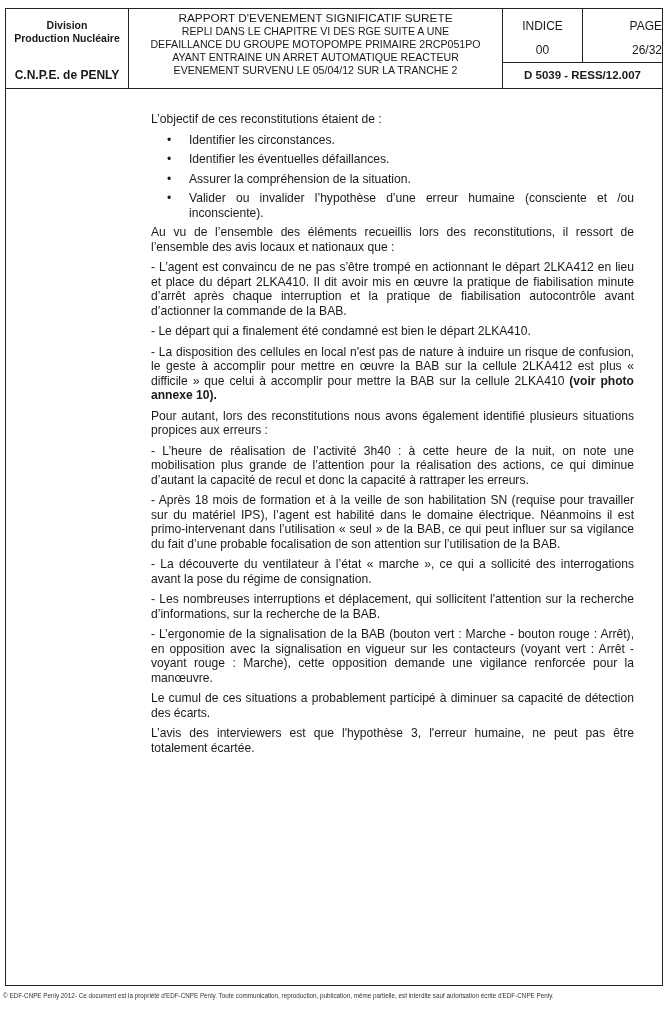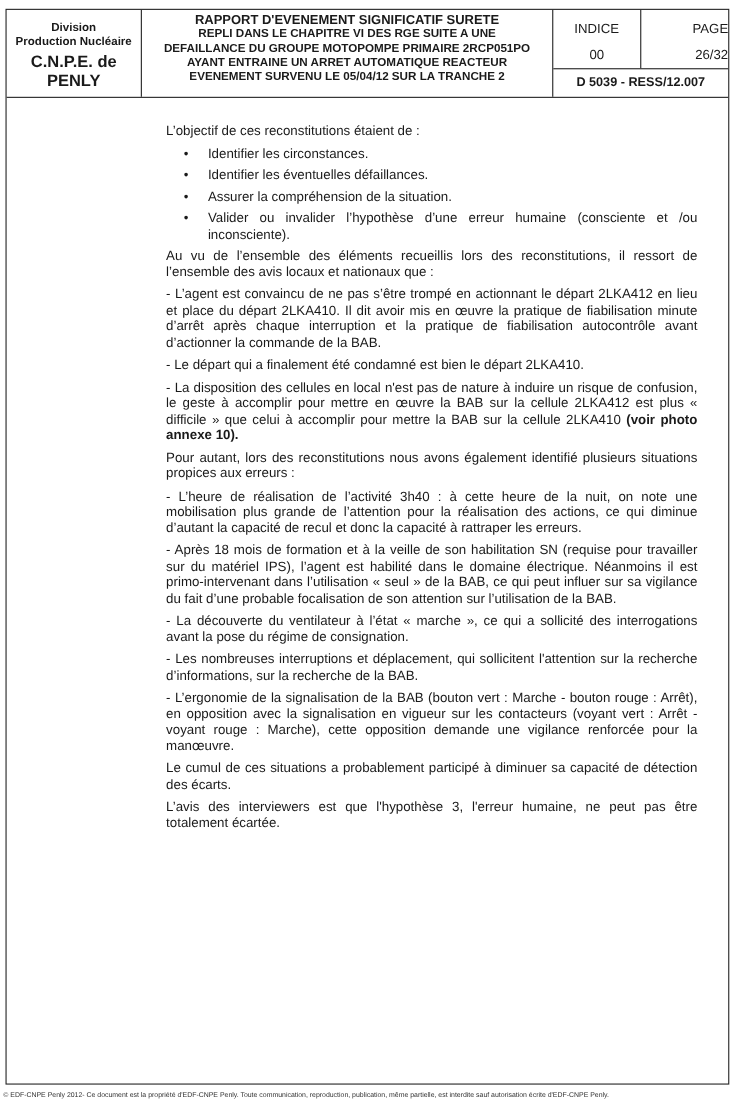--- a/index.html
+++ b/index.html
@@ -6,24 +6,24 @@
   body { width:672px; height:1009px; position:relative; overflow:hidden;
          font-family:"Liberation Sans", sans-serif; color:#1a1a1a; }
   .frame { position:absolute; left:5px; top:8px; width:658px; height:978px;
            border:1.5px solid #222; box-sizing:border-box; }
   .hdr { position:absolute; left:0; top:0; width:100%; height:80px;
          border-bottom:1.5px solid #222; box-sizing:border-box; }
   .c-left { position:absolute; left:0; top:0; width:123px; height:100%;
             border-right:1.2px solid #222; box-sizing:border-box; text-align:center; }
   .c-left .div { font-size:10.5px; font-weight:bold; line-height:13px; margin-top:10px; }
   .c-left .div span { display:block; }
-  .c-left .site { position:absolute; bottom:6px; left:0; right:0; font-size:15px; font-weight:bold; }
+  .c-left .site { position:absolute; bottom:6px; left:0; right:0; font-size:12px; font-weight:bold; }
   .c-mid { position:absolute; left:123px; top:0; width:374px; height:100%;
            border-right:1.2px solid #222; box-sizing:border-box; text-align:center;
-           font-weight:bold; padding-top:3px; }
+           font-weight:normal; padding-top:3px; }
   .c-mid .t1 { font-size:11.8px; line-height:13px; }
   .c-mid .t2 { font-size:10.6px; line-height:13px; }
   .c-right { position:absolute; left:497px; top:0; right:0; height:100%; }
   .r-top { position:absolute; left:0; right:0; top:0; height:54px; border-bottom:1.2px solid #222; box-sizing:border-box; }
   .cell { position:absolute; top:0; height:100%; text-align:center; font-size:12px; box-sizing:border-box; }
   .cell .lbl { margin-top:10px; }
   .cell .val { margin-top:10px; }
   .cell-indice { left:0; width:80px; border-right:1.2px solid #222; }
   .cell-page { left:80px; right:0;text-align:right; }
   .r-bot { position:absolute; left:0; right:0; top:54px; bottom:0; text-align:center;

